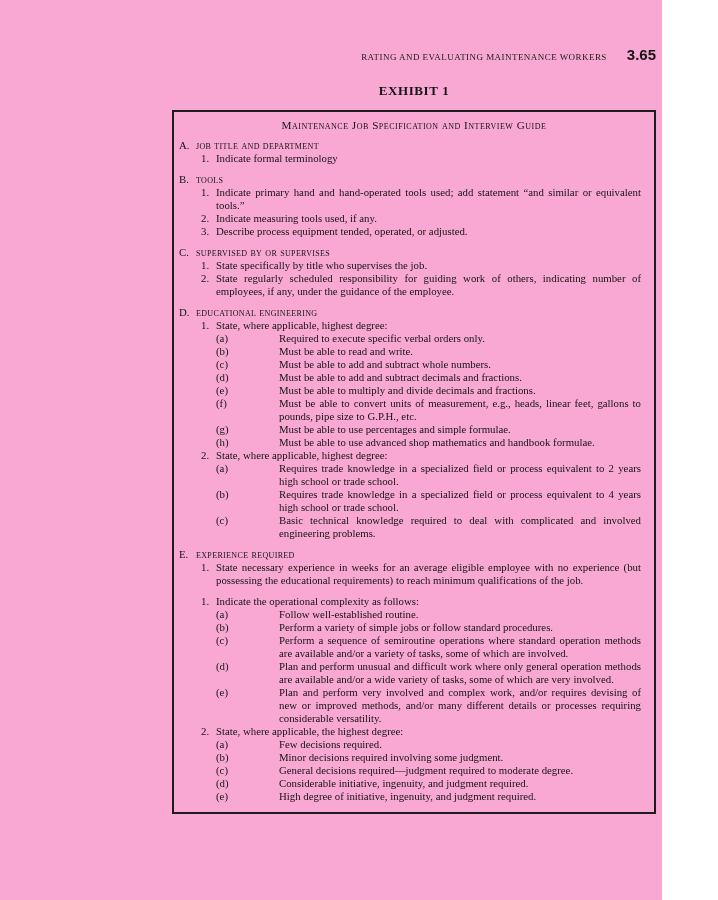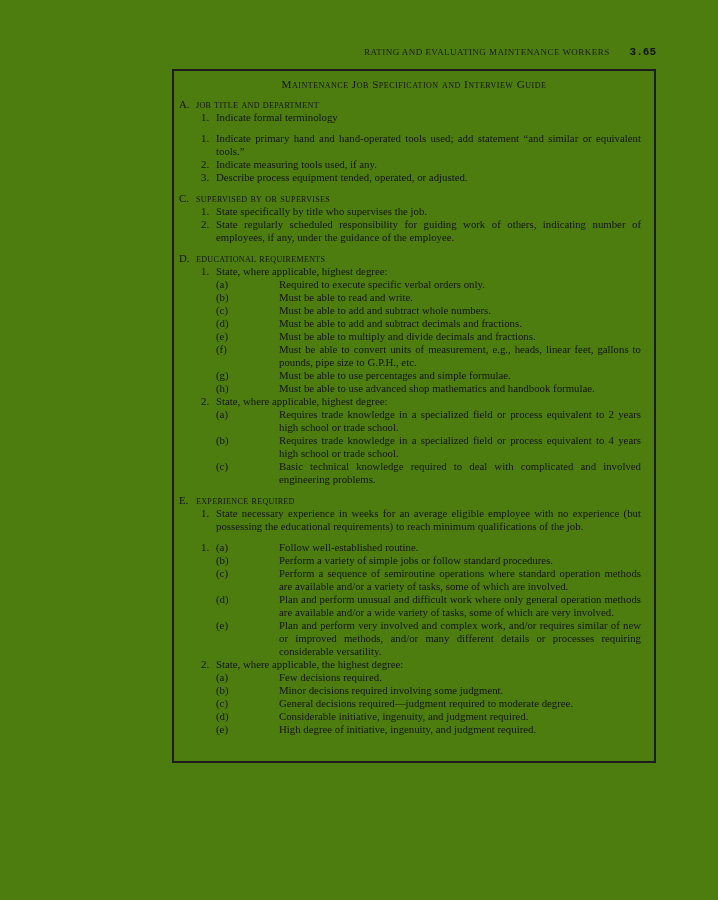--- a/index.html
+++ b/index.html
@@ -1,20 +1,20 @@
 <!DOCTYPE html>
 <html><head>
 <meta charset="utf-8">
 <style>
   html, body { margin: 0; padding: 0; background: #ffffff; }
   .page {
     position: relative;
-    width: 718px;
+    width: 662px;
     height: 900px;
-    background: #4d7c0f;
+    background: #f9a8d4;
     font-family: "Liberation Serif", "DejaVu Serif", serif;
     color: #141414;
     overflow: hidden;
   }
   .content {
     position: absolute;
     left: 172px;
     top: 46px;
     width: 484px;
   }
@@ -24,23 +24,23 @@
     align-items: baseline;
     gap: 20px;
     margin-bottom: 0;
   }
   .running-head {
     font-size: 9px;
     letter-spacing: 0.45px;
     color: #1b1b1b;
   }
   .page-number {
-    font-size: 11px;
+    font-size: 15px;
     font-weight: bold;
-    font-family: Liberation Mono, monospace;
+    font-family: Liberation Sans, sans-serif;
   }
   .exhibit-title {
     margin-top: 20px;
     text-align: center;
     font-weight: bold;
     font-size: 13px;
     letter-spacing: 0.6px;
   }
   .exhibit-box {
     margin-top: 11px;
@@ -86,32 +86,34 @@
 <body>
 
 <div class="page">
   <div class="content">
 
     <div class="running-head-row">
       <span class="running-head">RATING AND EVALUATING MAINTENANCE WORKERS</span>
       <span class="page-number">3.65</span>
     </div>
 
+    <div class="exhibit-title">EXHIBIT 1</div>
 
     <div class="exhibit-box">
       <div class="box-title">Maintenance Job Specification and Interview Guide</div>
       <div id="sections">
           <div class="section">
             <div class="sec-header"><span class="sec-letter">A.</span><span class="sec-title">job title and department</span></div>
             <div class="item">
               <span class="item-num">1.</span>
               <div class="item-text">Indicate formal terminology</div>
             </div>
           </div>
           <div class="section">
+            <div class="sec-header"><span class="sec-letter">B.</span><span class="sec-title">tools</span></div>
             <div class="item">
               <span class="item-num">1.</span>
               <div class="item-text">Indicate primary hand and hand-operated tools used; add statement “and similar or equivalent tools.”</div>
             </div>
             <div class="item">
               <span class="item-num">2.</span>
               <div class="item-text">Indicate measuring tools used, if any.</div>
             </div>
             <div class="item">
               <span class="item-num">3.</span>
@@ -123,21 +125,21 @@
             <div class="item">
               <span class="item-num">1.</span>
               <div class="item-text">State specifically by title who supervises the job.</div>
             </div>
             <div class="item">
               <span class="item-num">2.</span>
               <div class="item-text">State regularly scheduled responsibility for guiding work of others, indicating number of employees, if any, under the guidance of the employee.</div>
             </div>
           </div>
           <div class="section">
-            <div class="sec-header"><span class="sec-letter">D.</span><span class="sec-title">educational requirements</span></div>
+            <div class="sec-header"><span class="sec-letter">D.</span><span class="sec-title">educational engineering</span></div>
             <div class="item">
               <span class="item-num">1.</span>
               <div class="item-text">State, where applicable, highest degree:</div>
               <div class="subitem">
                 <span class="sub-label">(a)</span>
                 <div class="sub-text">Required to execute specific verbal orders only.</div>
               </div>
               <div class="subitem">
                 <span class="sub-label">(b)</span>
                 <div class="sub-text">Must be able to read and write.</div>
@@ -187,39 +189,40 @@
           <div class="section">
             <div class="sec-header"><span class="sec-letter">E.</span><span class="sec-title">experience required</span></div>
             <div class="item">
               <span class="item-num">1.</span>
               <div class="item-text">State necessary experience in weeks for an average eligible employee with no experience (but possessing the educational requirements) to reach minimum qualifications of the job.</div>
             </div>
           </div>
           <div class="section">
             <div class="item">
               <span class="item-num">1.</span>
+              <div class="item-text">Indicate the operational complexity as follows:</div>
               <div class="subitem">
                 <span class="sub-label">(a)</span>
                 <div class="sub-text">Follow well-established routine.</div>
               </div>
               <div class="subitem">
                 <span class="sub-label">(b)</span>
                 <div class="sub-text">Perform a variety of simple jobs or follow standard procedures.</div>
               </div>
               <div class="subitem">
                 <span class="sub-label">(c)</span>
                 <div class="sub-text">Perform a sequence of semiroutine operations where standard operation methods are available and/or a variety of tasks, some of which are involved.</div>
               </div>
               <div class="subitem">
                 <span class="sub-label">(d)</span>
                 <div class="sub-text">Plan and perform unusual and difficult work where only general operation methods are available and/or a wide variety of tasks, some of which are very involved.</div>
               </div>
               <div class="subitem">
                 <span class="sub-label">(e)</span>
-                <div class="sub-text">Plan and perform very involved and complex work, and/or requires similar of new or improved methods, and/or many different details or processes requiring considerable versatility.</div>
+                <div class="sub-text">Plan and perform very involved and complex work, and/or requires devising of new or improved methods, and/or many different details or processes requiring considerable versatility.</div>
               </div>
             </div>
             <div class="item">
               <span class="item-num">2.</span>
               <div class="item-text">State, where applicable, the highest degree:</div>
               <div class="subitem">
                 <span class="sub-label">(a)</span>
                 <div class="sub-text">Few decisions required.</div>
               </div>
               <div class="subitem">

